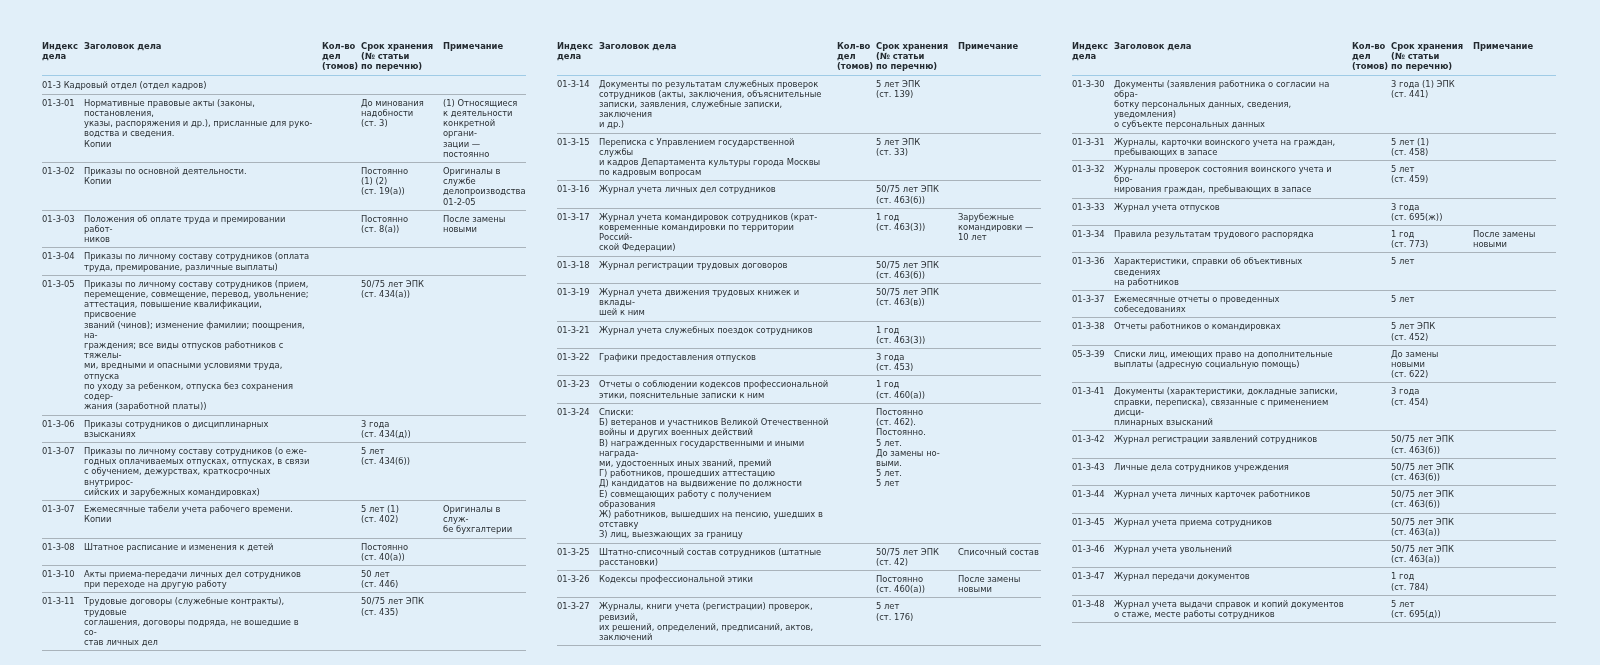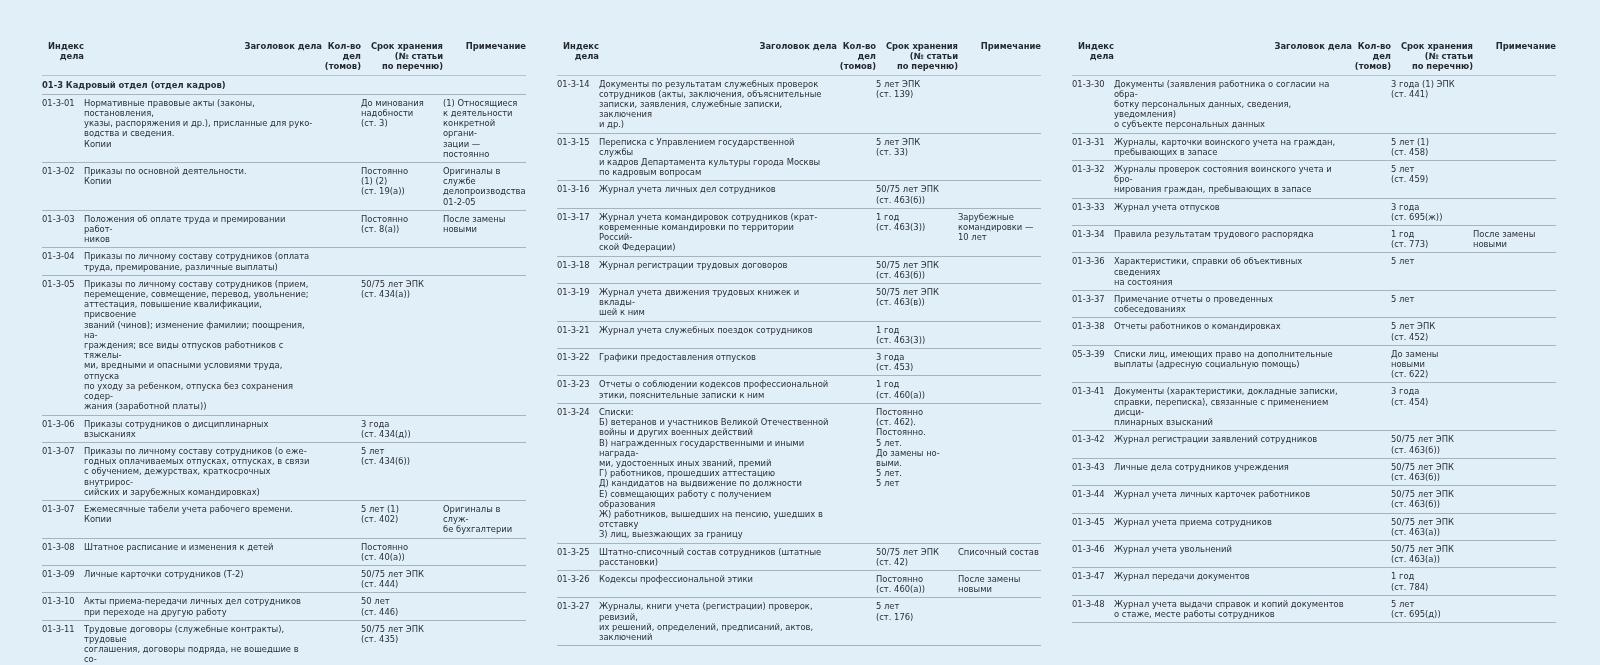--- a/index.html
+++ b/index.html
@@ -25,37 +25,37 @@
       table-layout: fixed;
       font-size: 8.4px;
       line-height: 10.2px;
     }
     col.c-idx { width: 42px; }
     col.c-title { width: 238px; }
     col.c-vol { width: 39px; }
     col.c-term { width: 82px; }
     col.c-note { width: 83px; }
     th {
-      text-align: right;
+      text-align: left;
       font-weight: bold;
       vertical-align: top;
       padding: 1px 0 3px 0;
       border-bottom: 1.5px solid #9fcbe6;
       color: #232a30;
     }
     td {
       vertical-align: top;
       padding: 3px 0 3px 0;
       border-bottom: 1px solid #a9b3bb;
       white-space: pre-line;
     }
     td.idx { padding-right: 2px; }
     td.title { padding-right: 8px; }
     tr.section td {
-      font-weight: bold;
+      font-weight: normal;
       padding: 4px 0 4px 0;
     }
   </style>
 </head>
 <body>
 
 <div class="panel" id="p1">
   <table>
     <colgroup>
         <col class="c-idx">
@@ -173,28 +173,20 @@
         </tr>
         <tr>
           <td class="idx">01-3-08</td>
           <td class="title">Штатное расписание и изменения к детей</td>
           <td class="vol"></td>
           <td class="term">Постоянно
 (ст. 40(а))</td>
           <td class="note"></td>
         </tr>
         <tr>
-          <td class="idx">01-3-09</td>
-          <td class="title">Личные карточки сотрудников (Т-2)</td>
-          <td class="vol"></td>
-          <td class="term">50/75 лет ЭПК
-(ст. 444)</td>
-          <td class="note"></td>
-        </tr>
-        <tr>
           <td class="idx">01-3-10</td>
           <td class="title">Акты приема-передачи личных дел сотрудников
 при переходе на другую работу</td>
           <td class="vol"></td>
           <td class="term">50 лет
 (ст. 446)</td>
           <td class="note"></td>
         </tr>
         <tr>
           <td class="idx">01-3-11</td>
@@ -436,28 +428,28 @@
           <td class="title">Правила результатам трудового распорядка</td>
           <td class="vol"></td>
           <td class="term">1 год
 (ст. 773)</td>
           <td class="note">После замены
 новыми</td>
         </tr>
         <tr>
           <td class="idx">01-3-36</td>
           <td class="title">Характеристики, справки об объективных сведениях
-на состояния</td>
+на работников</td>
           <td class="vol"></td>
           <td class="term">5 лет</td>
           <td class="note"></td>
         </tr>
         <tr>
           <td class="idx">01-3-37</td>
-          <td class="title">Примечание отчеты о проведенных собеседованиях</td>
+          <td class="title">Ежемесячные отчеты о проведенных собеседованиях</td>
           <td class="vol"></td>
           <td class="term">5 лет</td>
           <td class="note"></td>
         </tr>
         <tr>
           <td class="idx">01-3-38</td>
           <td class="title">Отчеты работников о командировках</td>
           <td class="vol"></td>
           <td class="term">5 лет ЭПК
 (ст. 452)</td>

